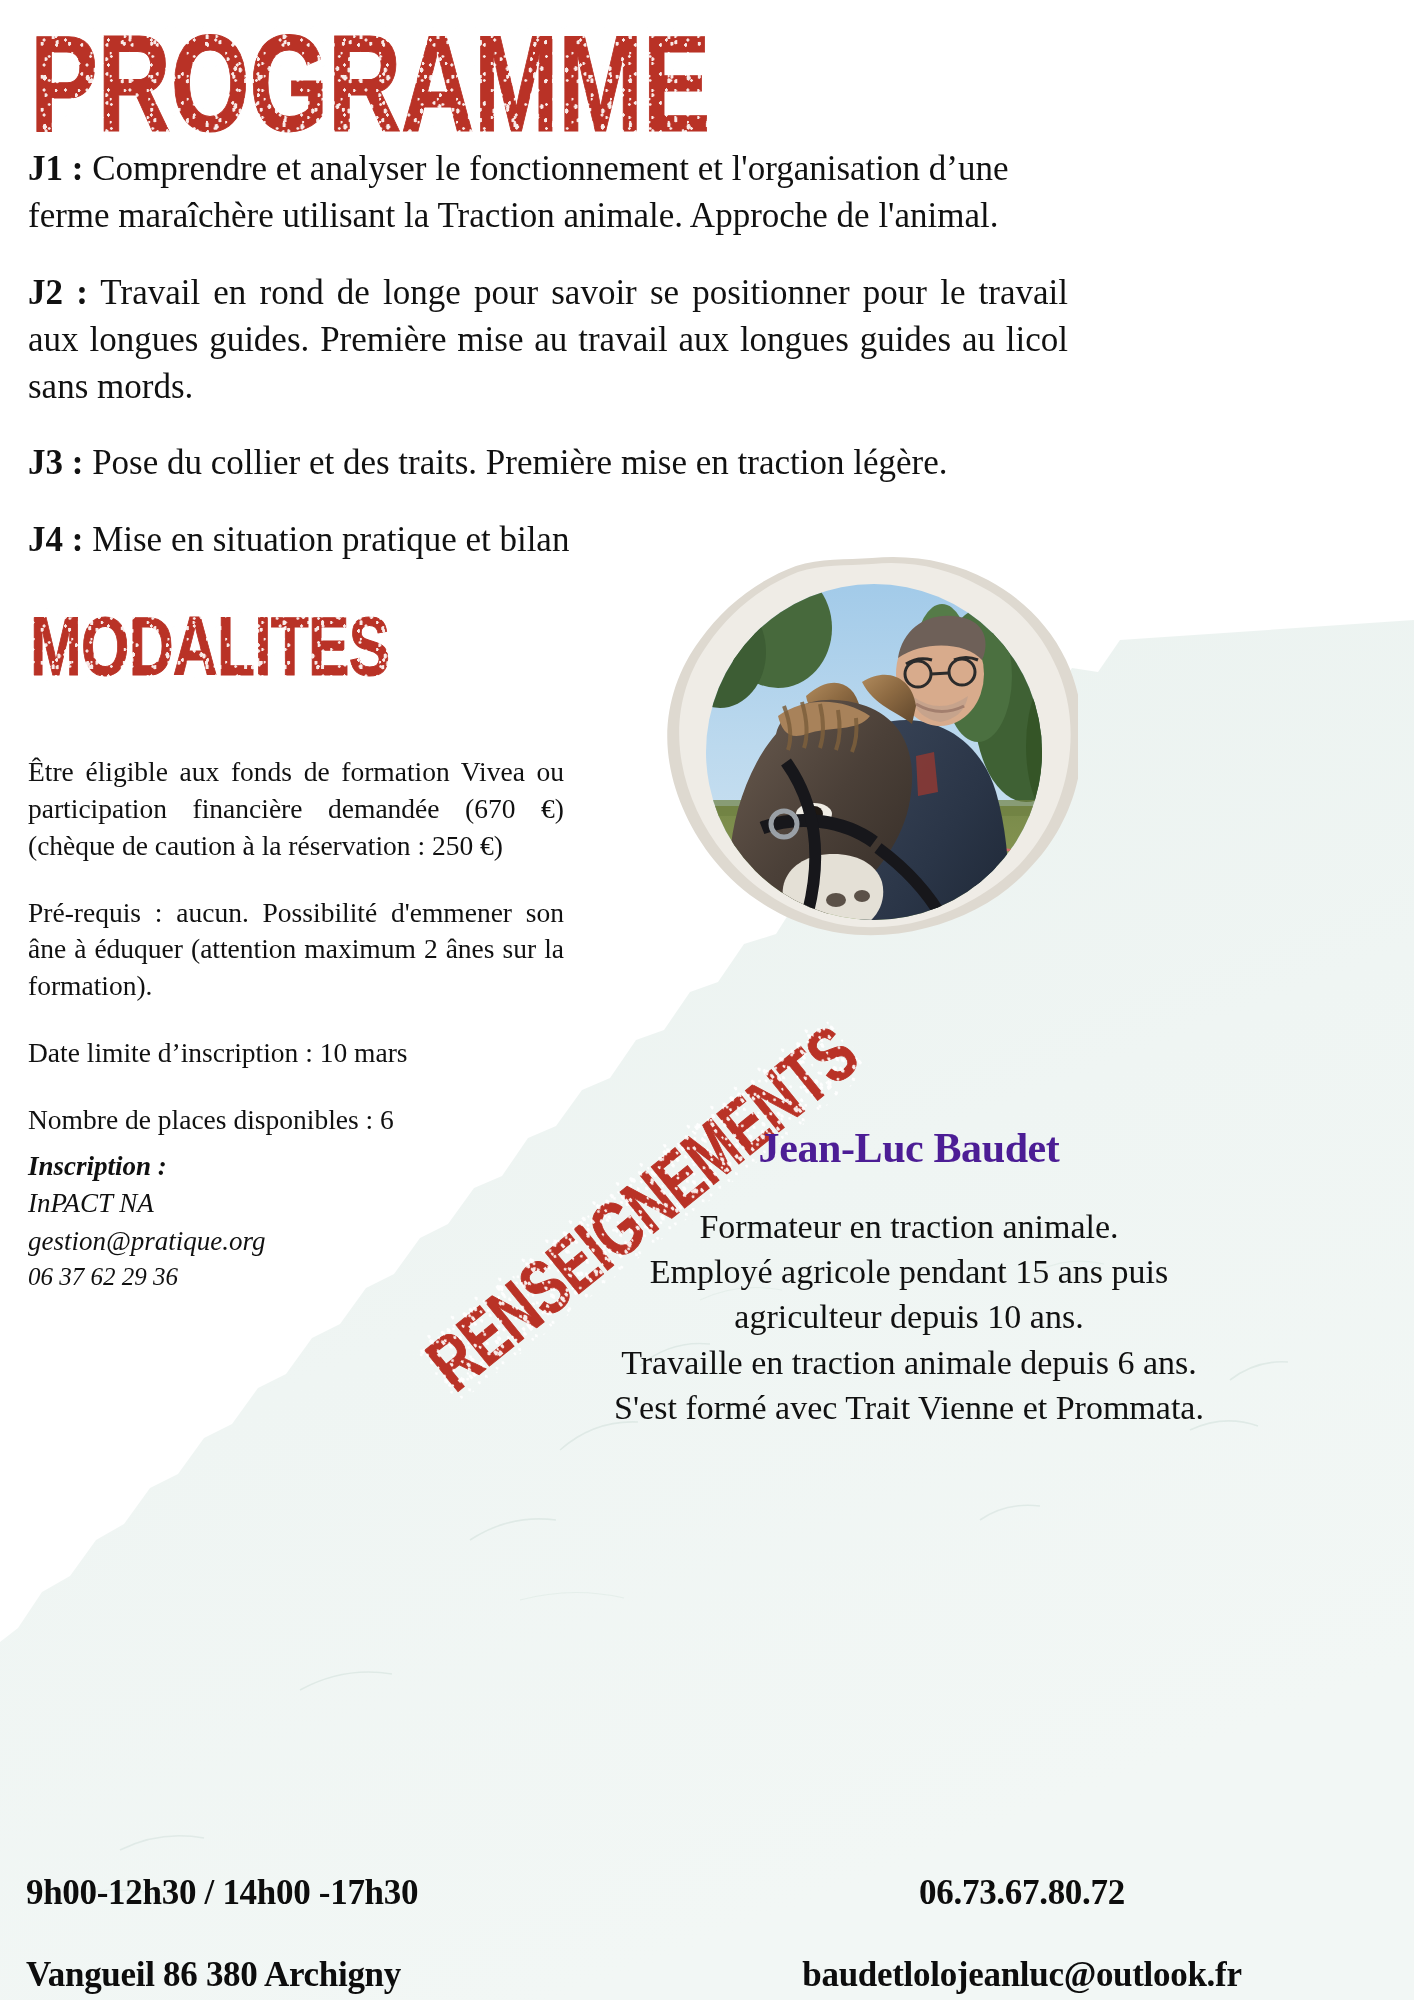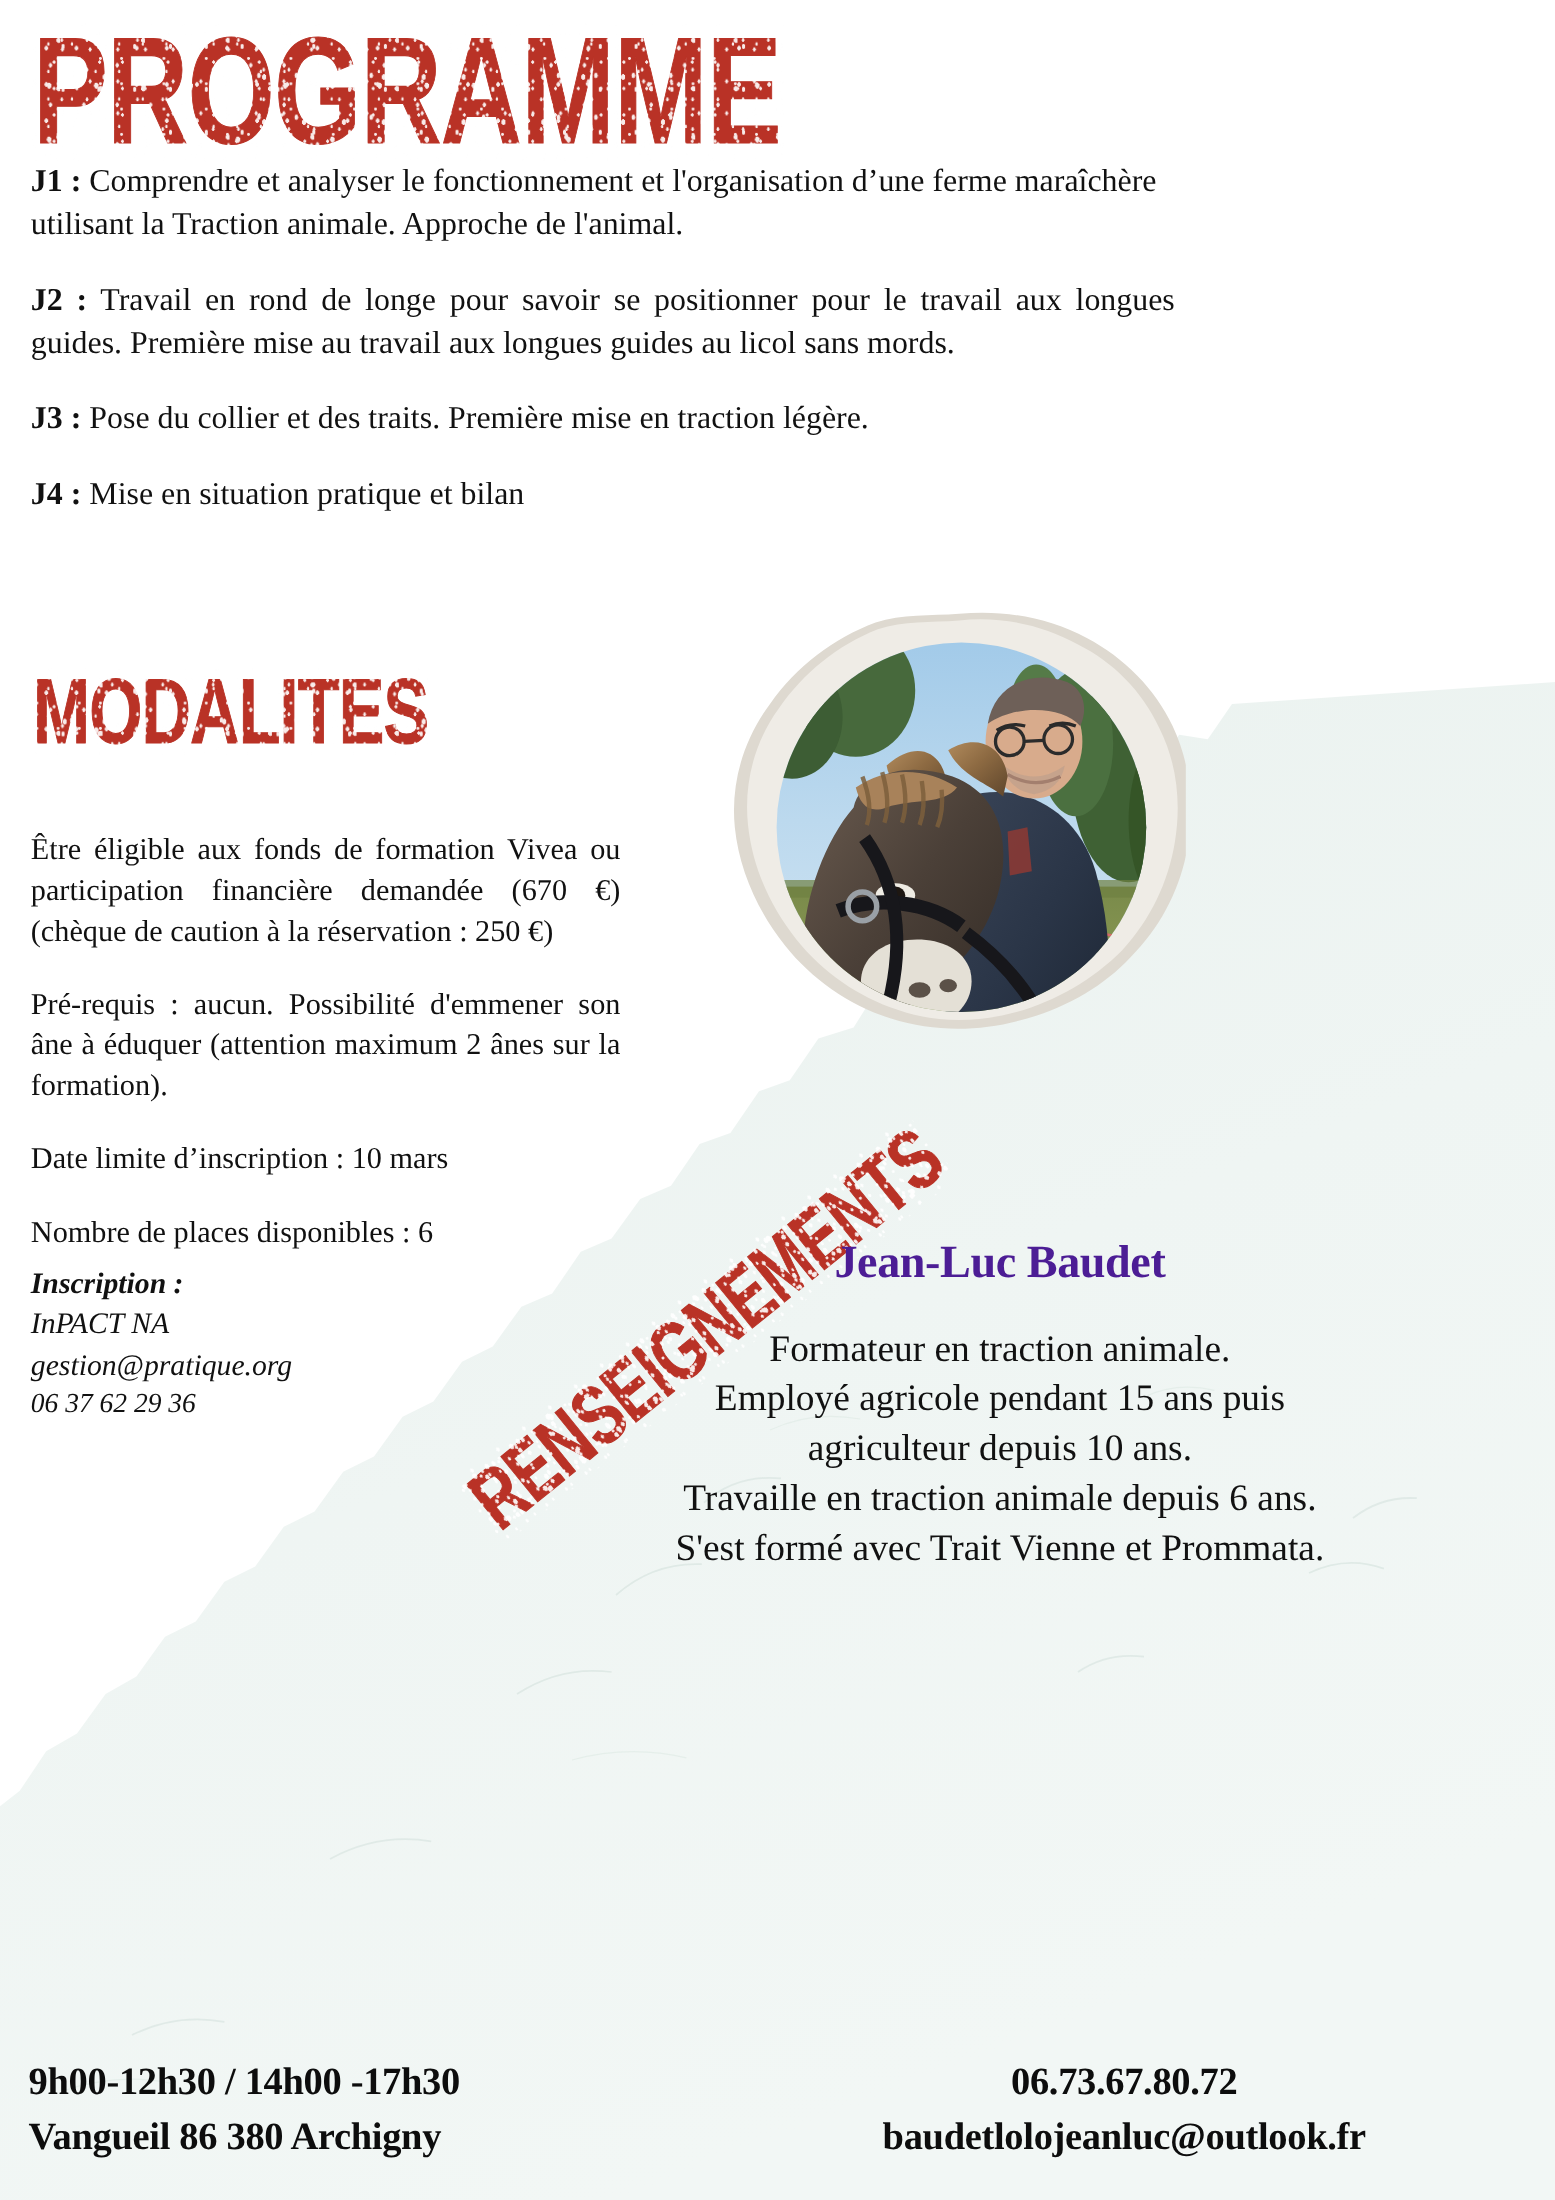--- a/index.html
+++ b/index.html
@@ -95,21 +95,21 @@
     transform-origin: left center;
     white-space: nowrap;
   }
 
   
   .body-col {
     position: absolute;
     z-index: 2;
   }
   .ptext {
-    font-size: 29px;
+    font-size: 35px;
     line-height: 1.34;
     margin: 0 0 26px 0;
     color: #111;
   }
   .ptext b { font-weight: 700; }
   .justif { text-align: justify; }
 
   #prog-block {
     left: 28px;
     top: 146px;
@@ -183,21 +183,21 @@
     bottom: 0;
     width: 1414px;
     height: 132px;
     z-index: 5;
     display: flex;
   }
   .foot-col {
     flex: 1;
     display: flex;
     flex-direction: column;
-    justify-content: flex-start;
+    justify-content: space-between;
     font-family: "Liberation Serif", "DejaVu Serif", serif;
     font-weight: 700;
     font-size: 35px;
     line-height: 1.42;
     color: #0d0d0d;
     letter-spacing: -0.3px;
   }
   #foot-left { padding-left: 26px; text-align: left; }
   #foot-right { text-align: center; padding-right: 60px; }
   .foot-col span { display: block; }

